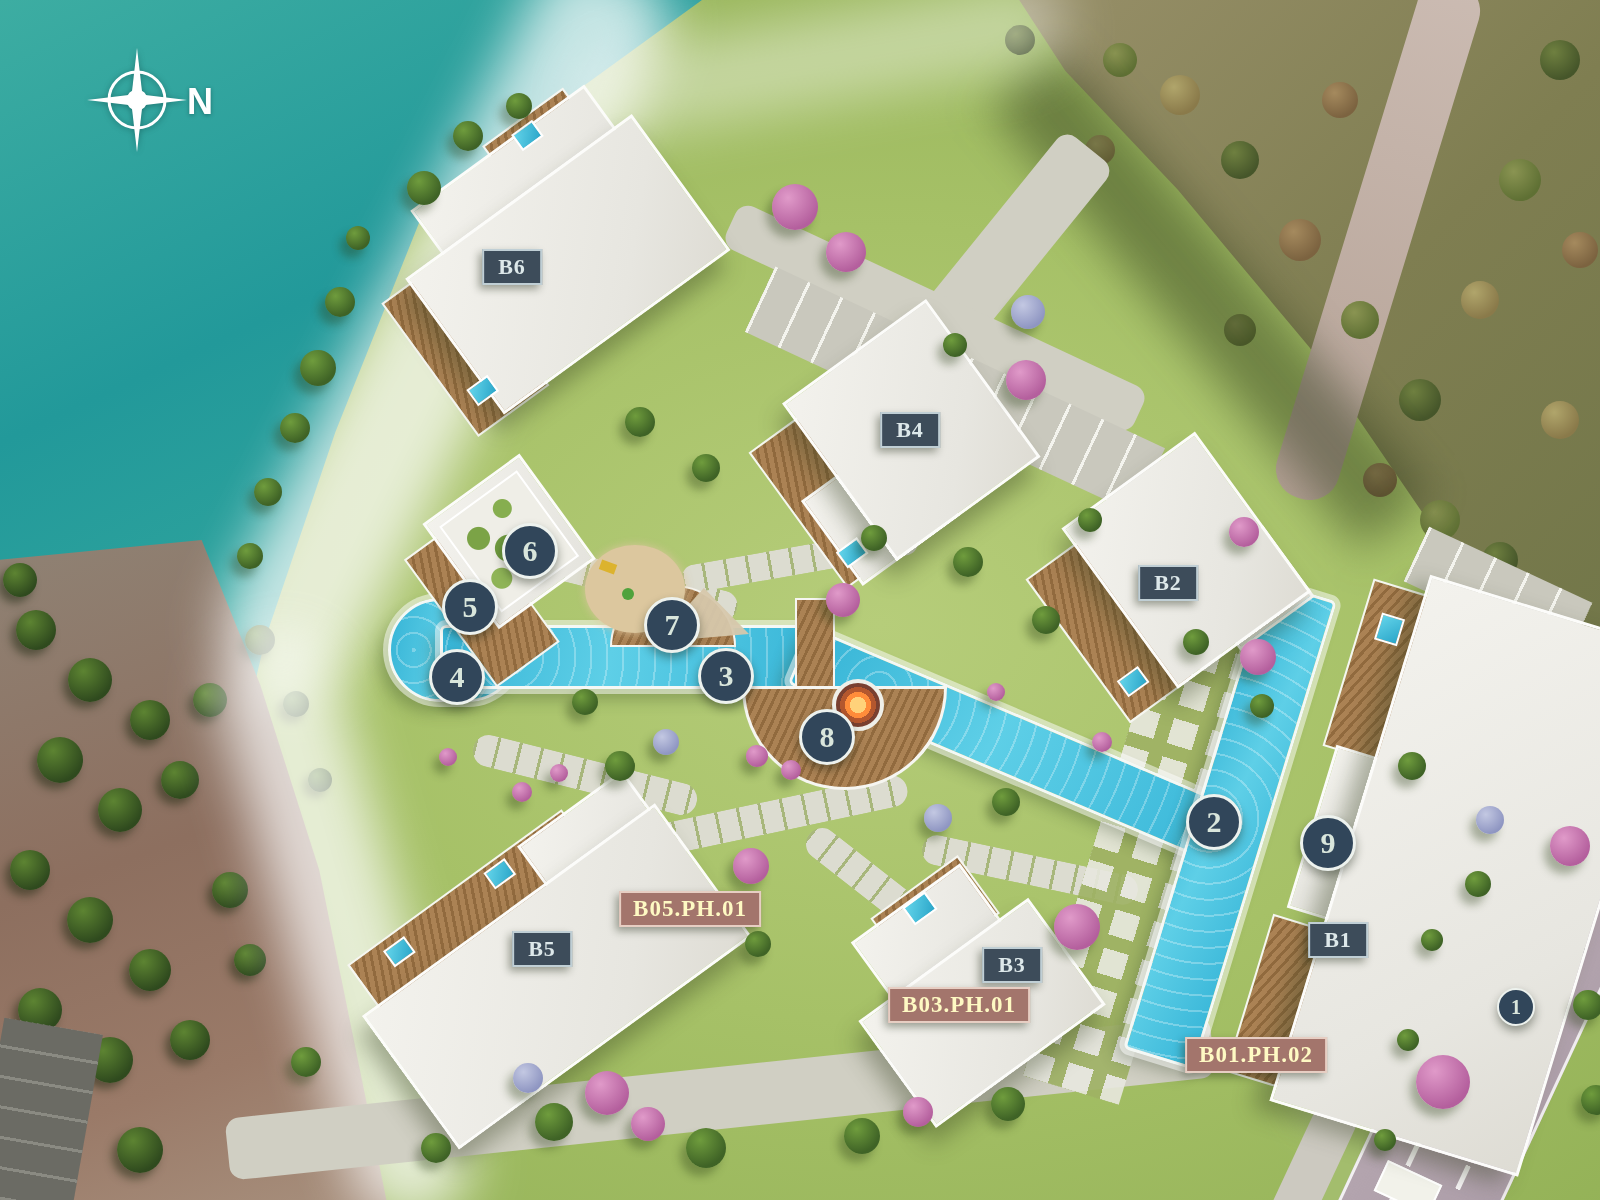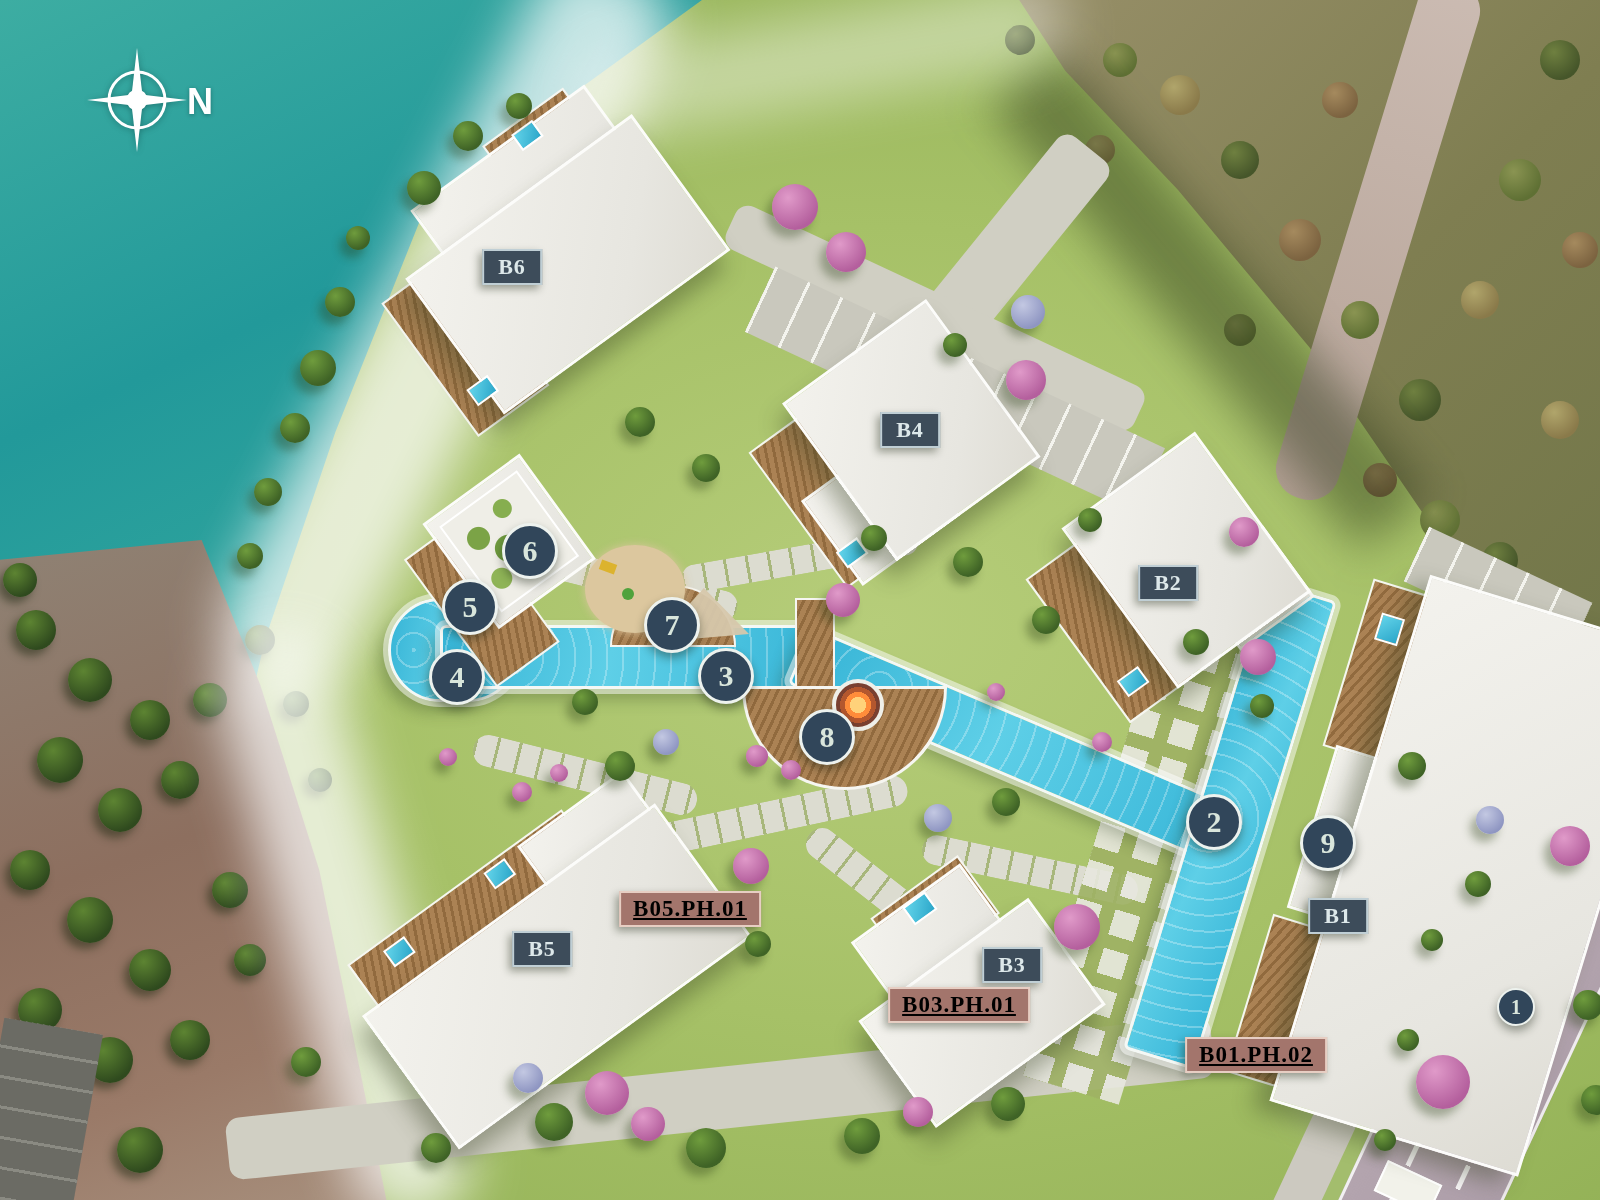--- a/index.html
+++ b/index.html
@@ -56,21 +56,21 @@
   .pk{background:radial-gradient(circle at 35% 30%, #e09ac9, #b45f9d 72%);}
   .lv{background:radial-gradient(circle at 35% 30%, #c3c8e2, #8f96c2 72%);}
   .mg{background:radial-gradient(circle at 35% 30%, #5d8432, #2f4a1e 72%);box-shadow:-5px 6px 8px rgba(30,40,15,.5);}
   .fo1{background:radial-gradient(circle at 35% 30%, #8a9452, #5f7034 72%);box-shadow:none;}
   .fo2{background:radial-gradient(circle at 35% 30%, #b0a56b, #8a7a4a 72%);box-shadow:none;}
   .fo3{background:radial-gradient(circle at 35% 30%, #6f8040, #46562a 72%);box-shadow:none;}
   .fo4{background:radial-gradient(circle at 35% 30%, #a58a5e, #7c6340 72%);box-shadow:none;}
   
   .badge{transform:translate(-50%,-50%);background:#3d4c5a;color:#dde8ea;border:2px solid rgba(215,230,235,.85);
     font-weight:bold;font-size:22px;letter-spacing:1px;padding:3px 14px;box-shadow:-3px 4px 8px rgba(30,40,20,.4);white-space:nowrap;}
-  .phase{background:#a3756c;border-color:rgba(238,216,205,.9);color:#000000;font-size:23px;padding:3px 12px;text-decoration:underline;}
+  .phase{background:#a3756c;border-color:rgba(238,216,205,.9);color:#fef9c3;font-size:23px;padding:3px 12px;}
   .marker{transform:translate(-50%,-50%);width:56px;height:56px;border-radius:50%;background:#31465a;border:3px solid #edf2ee;
     color:#d9e6dc;font-size:30px;font-weight:bold;display:flex;align-items:center;justify-content:center;box-shadow:0 5px 10px rgba(20,30,15,.4);}
   .marker.small{width:38px;height:38px;font-size:20px;border-width:2px;}
   .north{transform:translate(-50%,-50%);color:#fff;font-size:36px;font-weight:bold;font-family:"Liberation Sans",sans-serif;text-shadow:0 1px 4px rgba(0,40,40,.4);}
 </style>
 </head>
 <body>
 
 <div class="stage">
 
@@ -286,21 +286,21 @@
       <polygon points="0,-52 6,0 0,52 -6,0" fill="#fff"></polygon>
       <polygon points="-50,0 0,-6 50,0 0,6" fill="#fff"></polygon>
       <circle r="8" fill="none" stroke="#fff" stroke-width="5"></circle>
     </svg>
   </div>
   <div class="north" style="left:200px;top:102px">N</div>
 
   <div class="badge" style="left:512px;top:267px">B6</div>
   <div class="badge" style="left:910px;top:430px">B4</div>
   <div class="badge" style="left:1168px;top:583px">B2</div>
-  <div class="badge" style="left:1338px;top:916px">B1</div>
+  <div class="badge" style="left:1338px;top:940px">B1</div>
   <div class="badge" style="left:542px;top:949px">B5</div>
   <div class="badge" style="left:1012px;top:965px">B3</div>
 
   <div class="badge phase" style="left:690px;top:909px">B05.PH.01</div>
   <div class="badge phase" style="left:959px;top:1005px">B03.PH.01</div>
   <div class="badge phase" style="left:1256px;top:1055px">B01.PH.02</div>
 
   <div class="marker small" style="left:1516px;top:1007px">1</div>
   <div class="marker" style="left:1214px;top:822px">2</div>
   <div class="marker" style="left:726px;top:676px">3</div>

